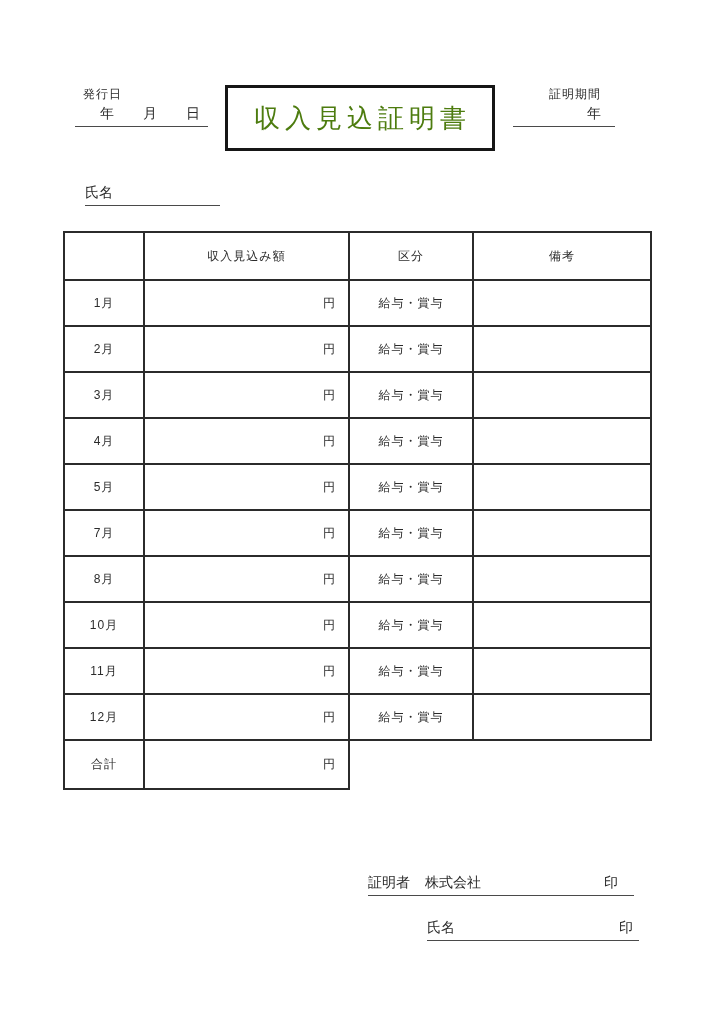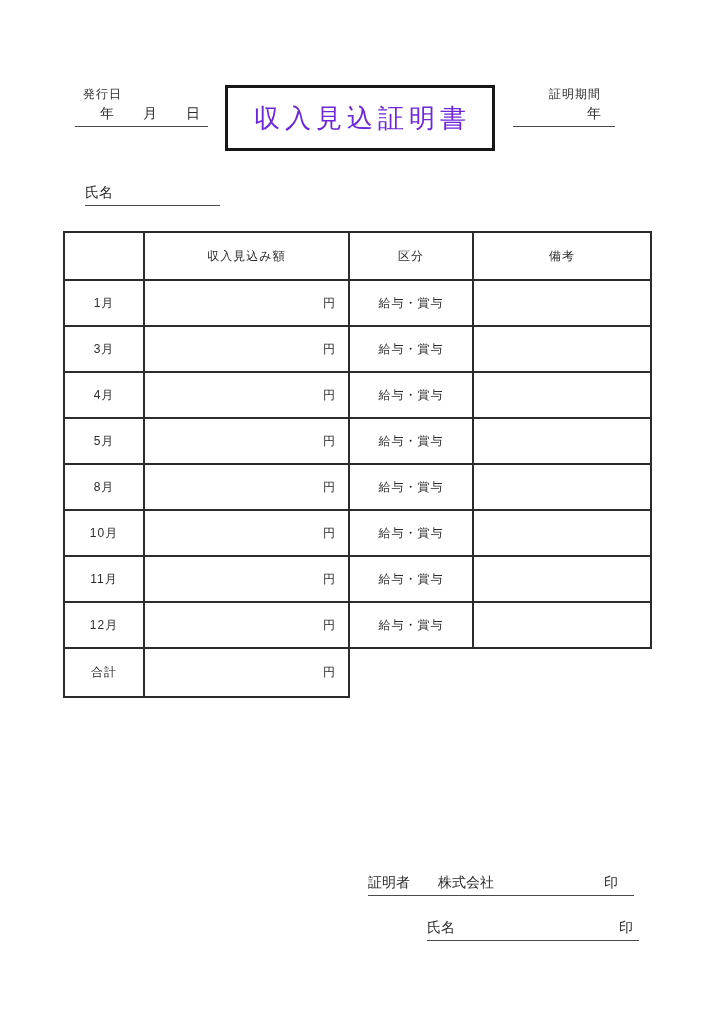--- a/index.html
+++ b/index.html
@@ -41,21 +41,21 @@
     left:225px;top:85px;width:270px;height:66px;
     border:3px solid #161616;
     display:flex;align-items:center;justify-content:center;
     box-sizing:border-box;
     background:#fff;
   }
   .title-text{
     font-size:26px;
     letter-spacing:5px;
     padding-left:5px;
-    color:#6d28d9;
+    color:#4d7c0f;
     white-space:nowrap;
   }
   .name-line{
     left:85px;top:180px;width:135px;height:26px;
     padding:0 0 3px 0;
   }
 
   
   .income-table{
     position:absolute;
@@ -82,21 +82,21 @@
     border:none !important;
     background:transparent !important;
   }
 
   
   .certifier-line{
     left:368px;top:871px;width:266px;height:25px;
     justify-content:space-between;
     padding:0 0 3px 0;
   }
-  .certifier-left{display:flex;gap:28px;}
+  .certifier-left{display:flex;gap:15px;}
   .seal-right{padding-right:16px;}
   .name2-line{
     left:427px;top:916px;width:212px;height:25px;
     justify-content:space-between;
     padding:0 0 3px 0;
   }
   .seal-right2{padding-right:6px;}
 </style>
 </head>
 <body>
@@ -137,33 +137,45 @@
       <th>区分</th>
       <th>備考</th>
     </tr>
     <tr>
       <td class="c-month">1月</td>
       <td class="c-amount">円</td>
       <td class="c-category">給与・賞与</td>
       <td class="c-remarks"></td>
     </tr>
     <tr>
+      <td class="c-month">2月</td>
+      <td class="c-amount">円</td>
+      <td class="c-category">給与・賞与</td>
+      <td class="c-remarks"></td>
+    </tr>
+    <tr>
       <td class="c-month">3月</td>
       <td class="c-amount">円</td>
       <td class="c-category">給与・賞与</td>
       <td class="c-remarks"></td>
     </tr>
     <tr>
       <td class="c-month">4月</td>
       <td class="c-amount">円</td>
       <td class="c-category">給与・賞与</td>
       <td class="c-remarks"></td>
     </tr>
     <tr>
       <td class="c-month">5月</td>
+      <td class="c-amount">円</td>
+      <td class="c-category">給与・賞与</td>
+      <td class="c-remarks"></td>
+    </tr>
+    <tr>
+      <td class="c-month">7月</td>
       <td class="c-amount">円</td>
       <td class="c-category">給与・賞与</td>
       <td class="c-remarks"></td>
     </tr>
     <tr>
       <td class="c-month">8月</td>
       <td class="c-amount">円</td>
       <td class="c-category">給与・賞与</td>
       <td class="c-remarks"></td>
     </tr>

